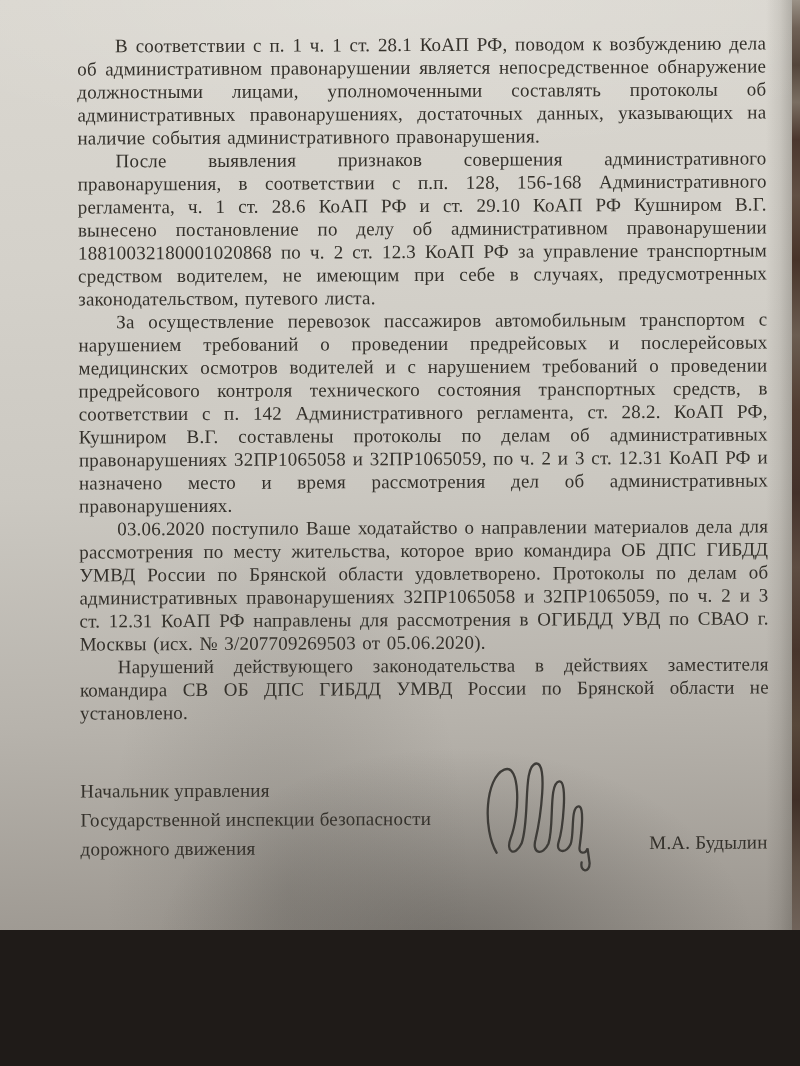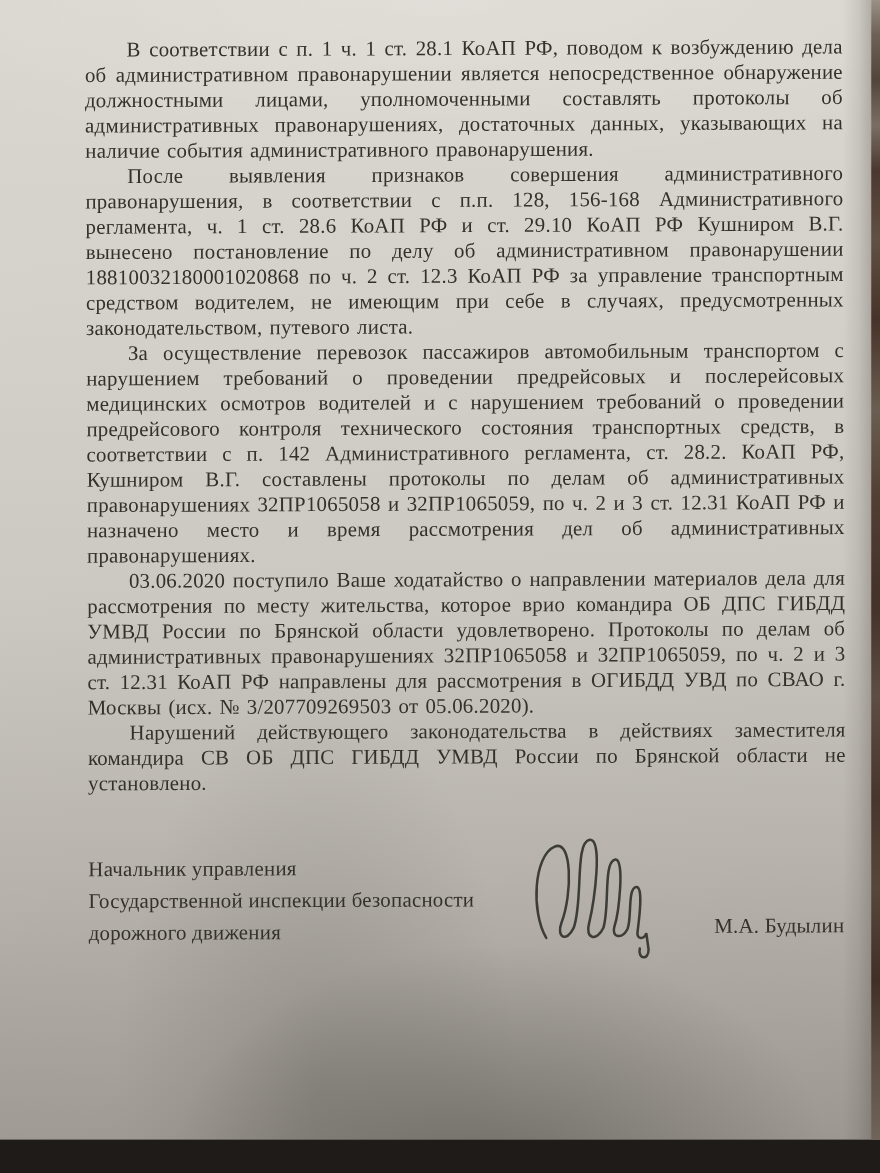--- a/index.html
+++ b/index.html
@@ -4,21 +4,21 @@
 <style>
   * { box-sizing: border-box; }
   html, body { margin: 0; padding: 0; }
   body {
     width: 800px; height: 1066px;
     background: #1f1b18;
     font-family: "Liberation Serif", serif;
   }
   .photo {
     position: relative;
-    width: 800px; height: 1036px;
+    width: 800px; height: 930px;
     overflow: hidden;
     background:
       radial-gradient(ellipse 430px 300px at 57% 103%, rgba(52,50,47,0.40), rgba(52,50,47,0) 70%),
       radial-gradient(ellipse 260px 520px at 36% 96%, rgba(72,69,64,0.20), rgba(72,69,64,0) 70%),
       radial-gradient(ellipse 900px 260px at 50% 0%, rgba(255,255,252,0.18), rgba(255,255,252,0) 60%),
       linear-gradient(178deg, #dad7d0 0%, #d4d1ca 28%, #cbc8c1 52%, #b7b3ac 76%, #9c9790 100%);
   }
   
   .edge-shade {
     position: absolute; top: 0; right: 8px; width: 26px; height: 100%;

